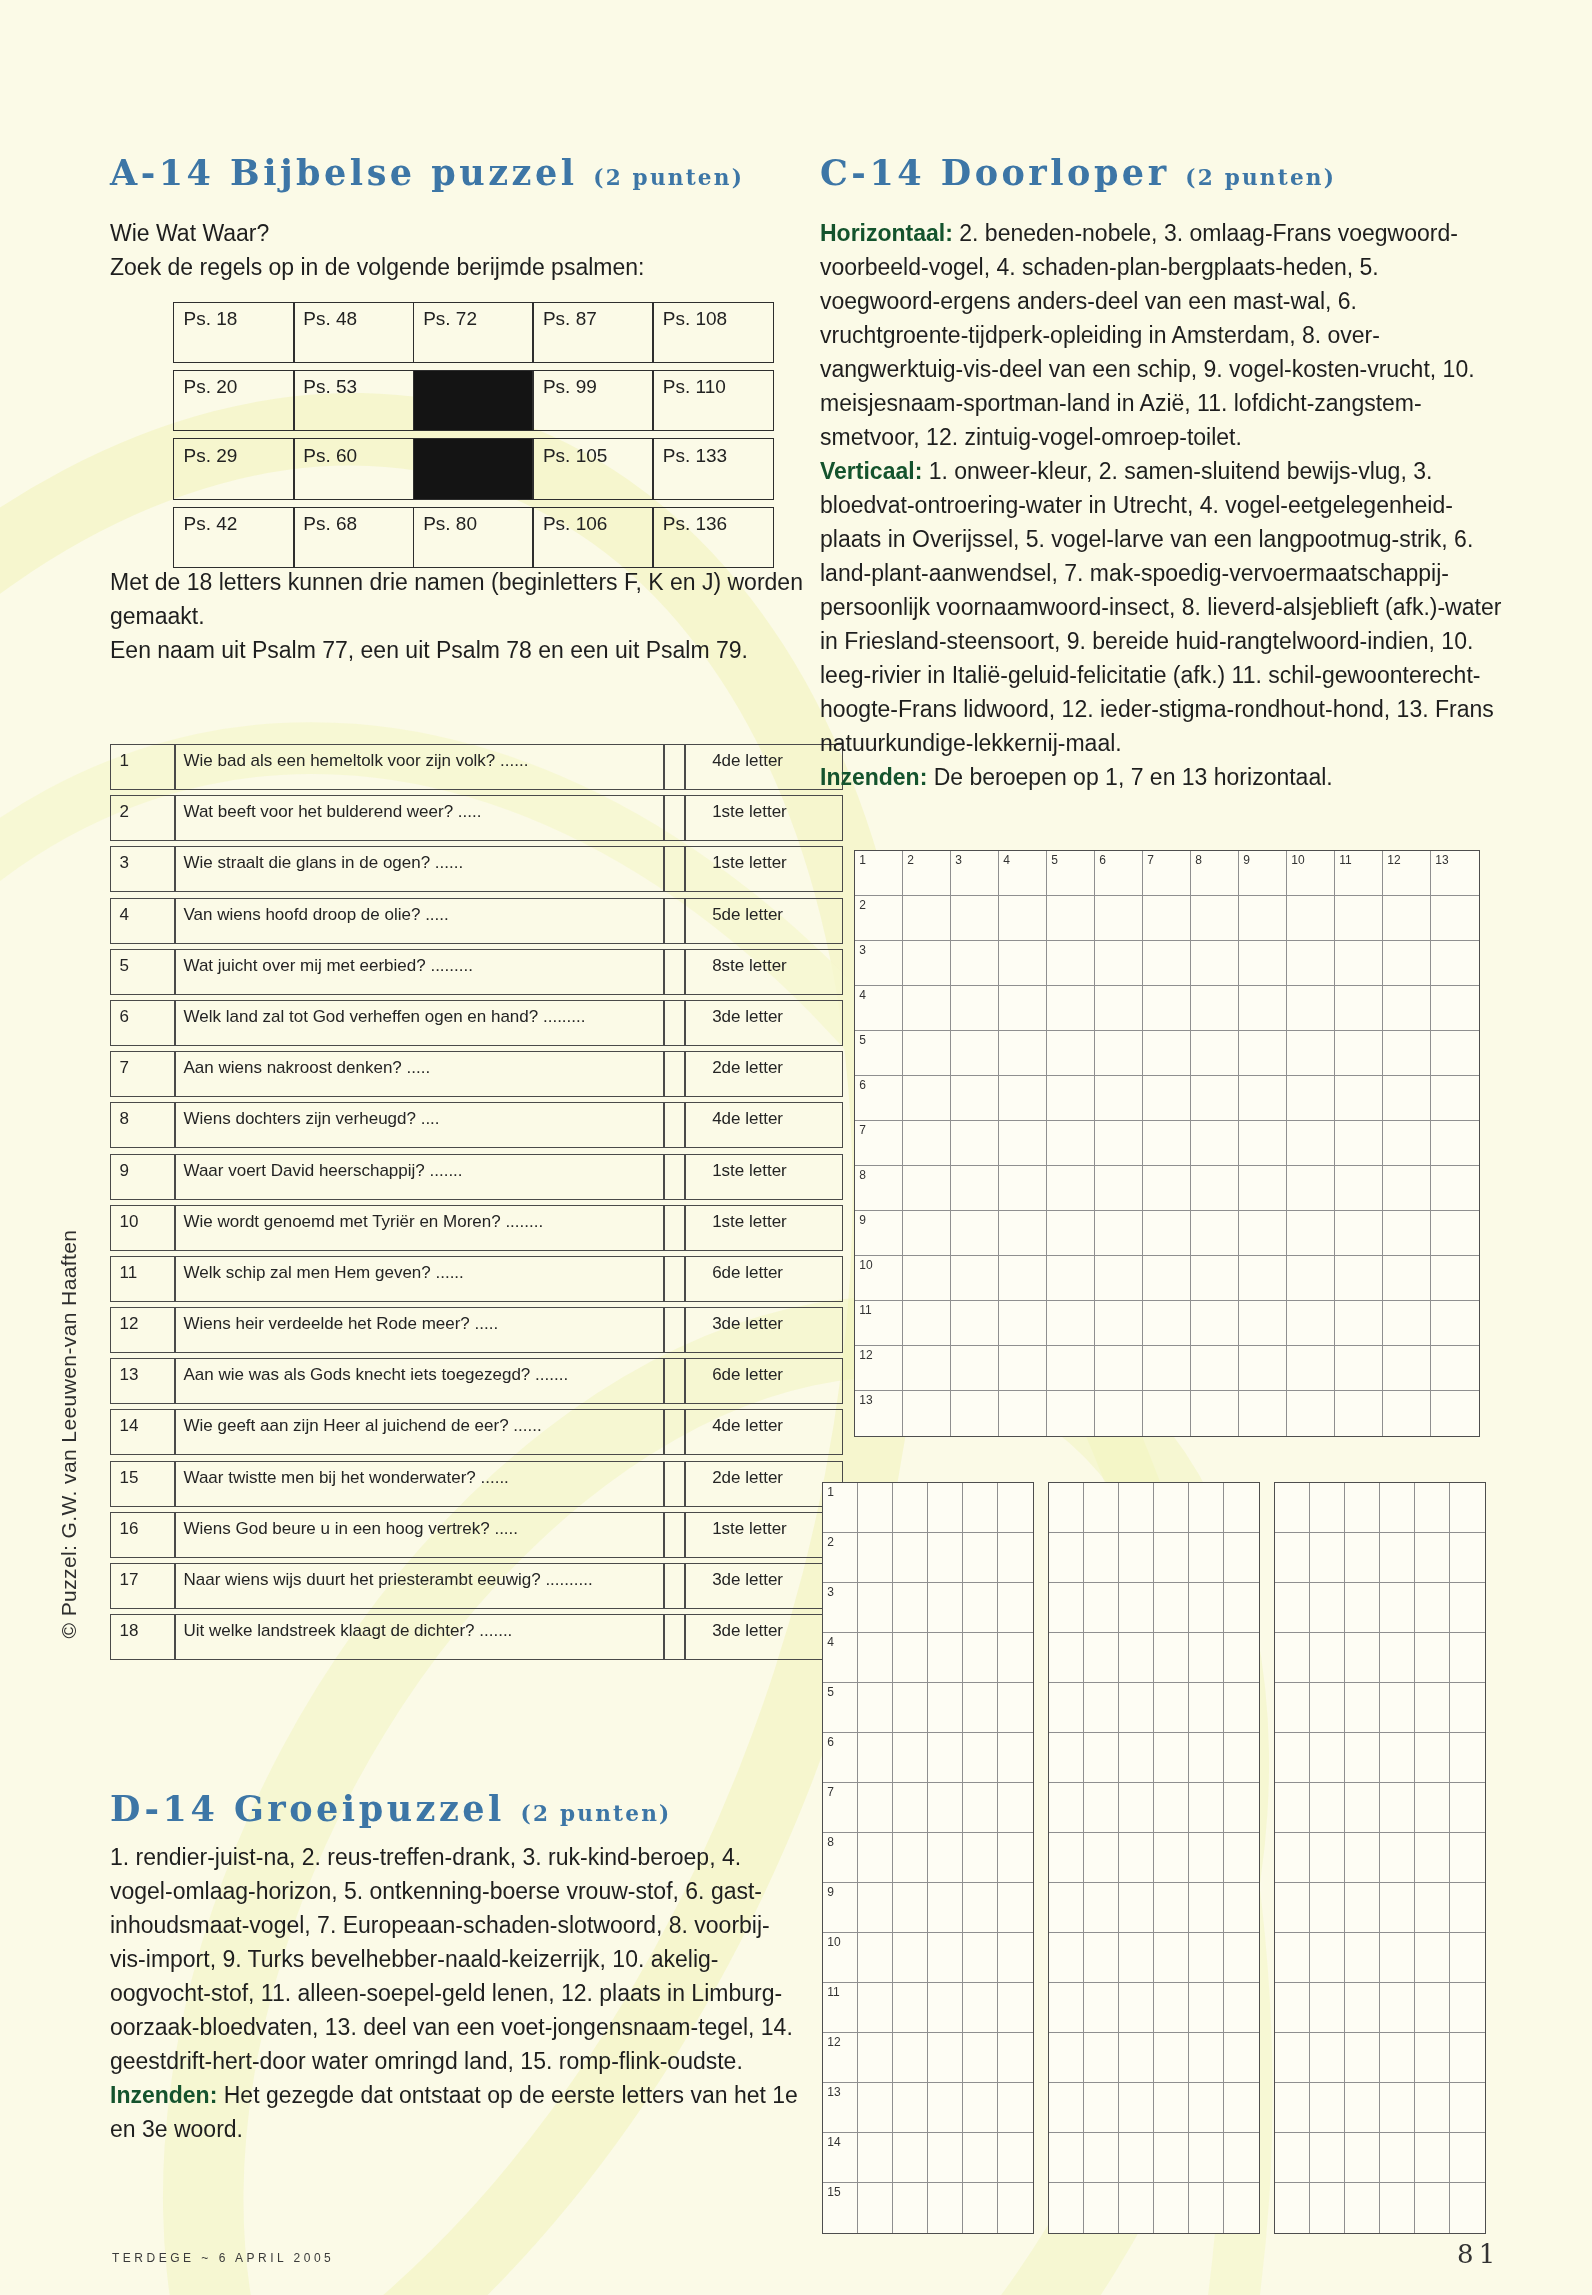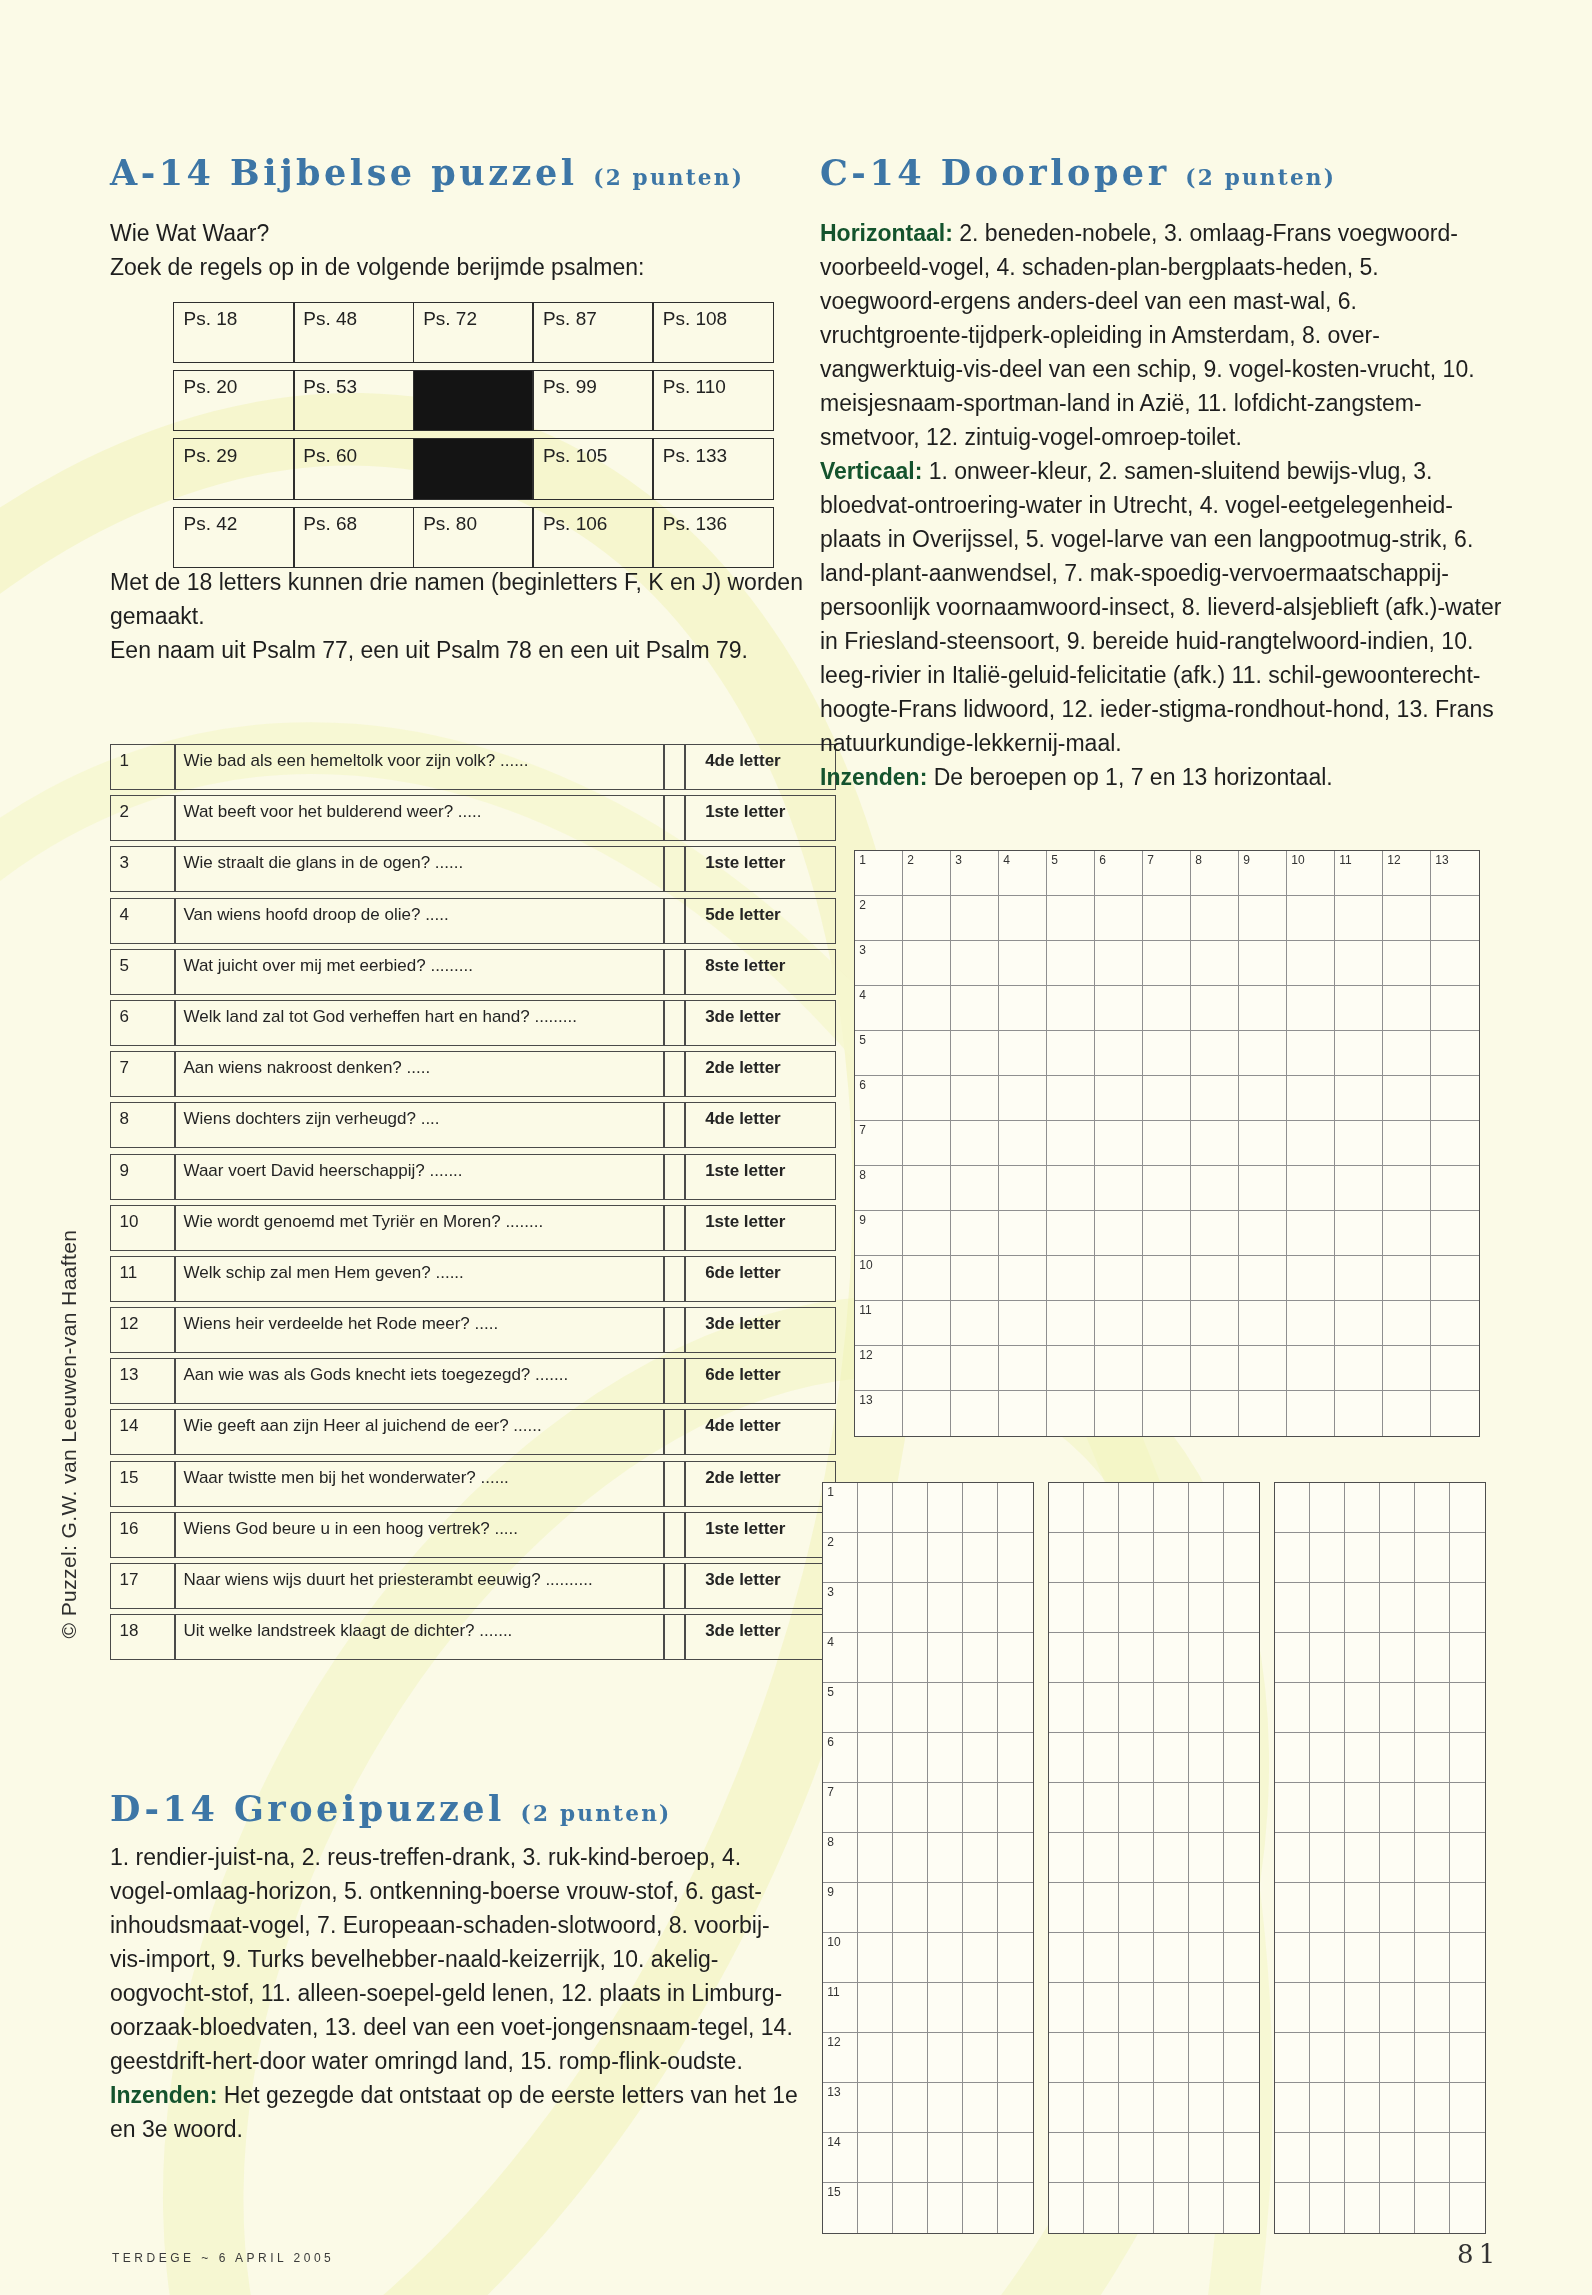--- a/index.html
+++ b/index.html
@@ -28,21 +28,21 @@
   .psalm-cell.black{background:#141414;}
 
   
   #question-table{position:absolute;left:110px;top:744px;display:flex;flex-direction:column;gap:5.2px;}
   .q-row{display:flex;height:46px;}
   .q-cell{border:1.7px solid #4a4a4a;margin-left:-1.7px;font-size:17px;color:#242424;padding:6px 7px 0 8.6px;overflow:hidden;white-space:nowrap;}
   .q-row .q-cell:first-child{margin-left:0;}
   .q-num{width:48px;}
   .q-text{width:473px;}
   .q-blank{width:21px;padding:0;}
-  .q-letter{width:123px;padding-left:20px;font-weight:bold;}
+  .q-letter{width:123px;padding-left:27px;}
 
   
   #doorloper-grid{position:absolute;left:854px;top:850px;display:grid;grid-template-columns:repeat(13,48px);grid-auto-rows:45px;background:#fefdf4;border:1.7px solid #4e4e4e;}
   .gcell{border-right:0.9px solid #8f8f8f;border-bottom:0.9px solid #8f8f8f;position:relative;}
   .gnum{position:absolute;top:1.7px;left:4.3px;font-size:12px;color:#333;}
 
   
   #groei-grid{position:absolute;left:822px;top:1482px;display:flex;gap:14px;}
   .gpanel{display:grid;grid-template-columns:repeat(6,35px);grid-auto-rows:50px;background:#fefdf4;border:1.7px solid #4e4e4e;}
 
@@ -137,21 +137,21 @@
           <div class="q-cell q-letter">5de letter</div>
         </div>
         <div class="q-row">
           <div class="q-cell q-num">5</div>
           <div class="q-cell q-text">Wat juicht over mij met eerbied? .........</div>
           <div class="q-cell q-blank"></div>
           <div class="q-cell q-letter">8ste letter</div>
         </div>
         <div class="q-row">
           <div class="q-cell q-num">6</div>
-          <div class="q-cell q-text">Welk land zal tot God verheffen hart en hand? .........</div>
+          <div class="q-cell q-text">Welk land zal tot God verheffen ogen en hand? .........</div>
           <div class="q-cell q-blank"></div>
           <div class="q-cell q-letter">3de letter</div>
         </div>
         <div class="q-row">
           <div class="q-cell q-num">7</div>
           <div class="q-cell q-text">Aan wiens nakroost denken? .....</div>
           <div class="q-cell q-blank"></div>
           <div class="q-cell q-letter">2de letter</div>
         </div>
         <div class="q-row">

